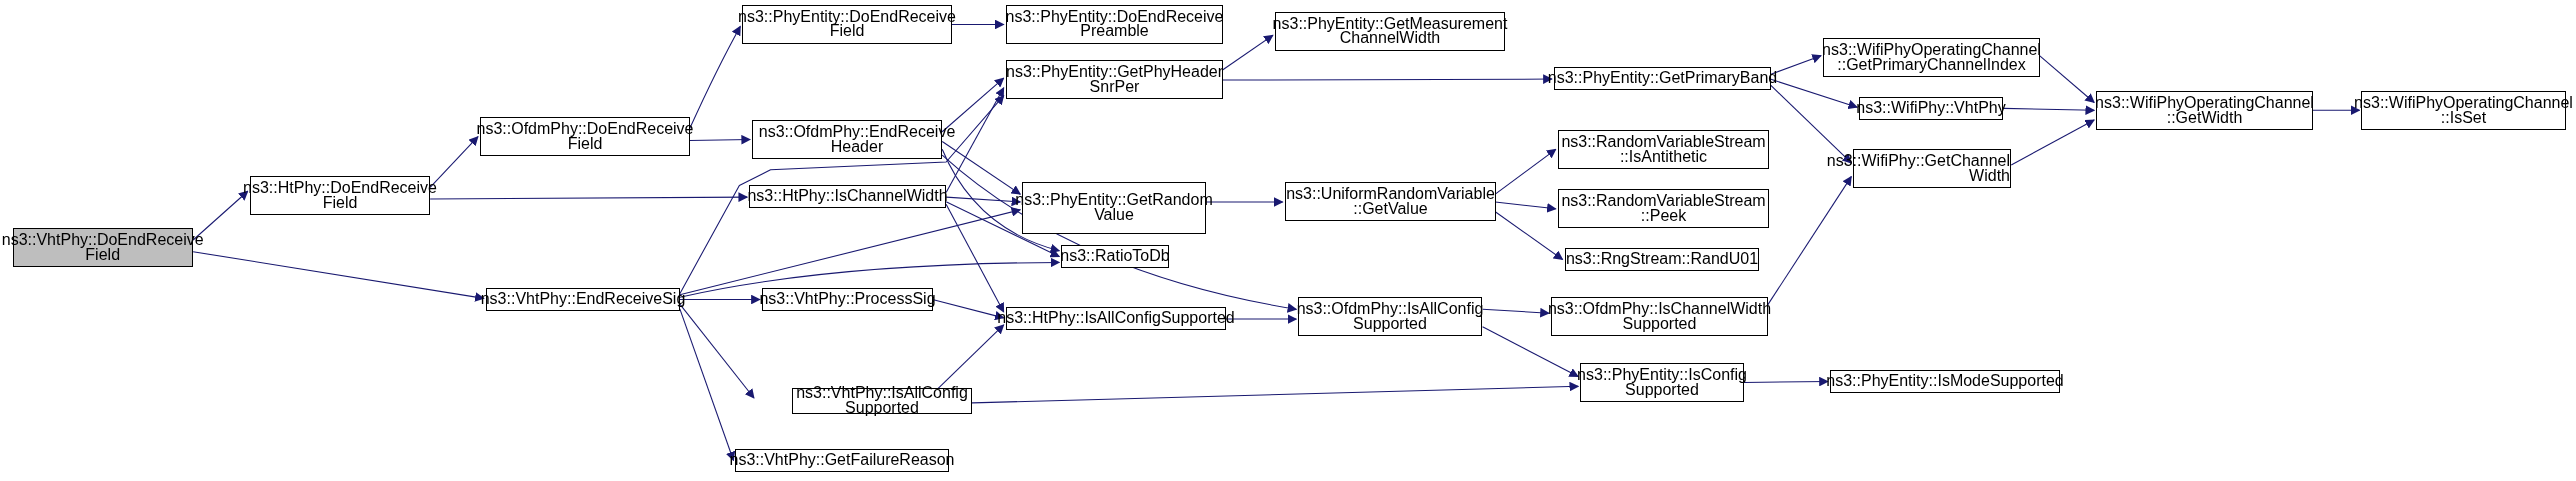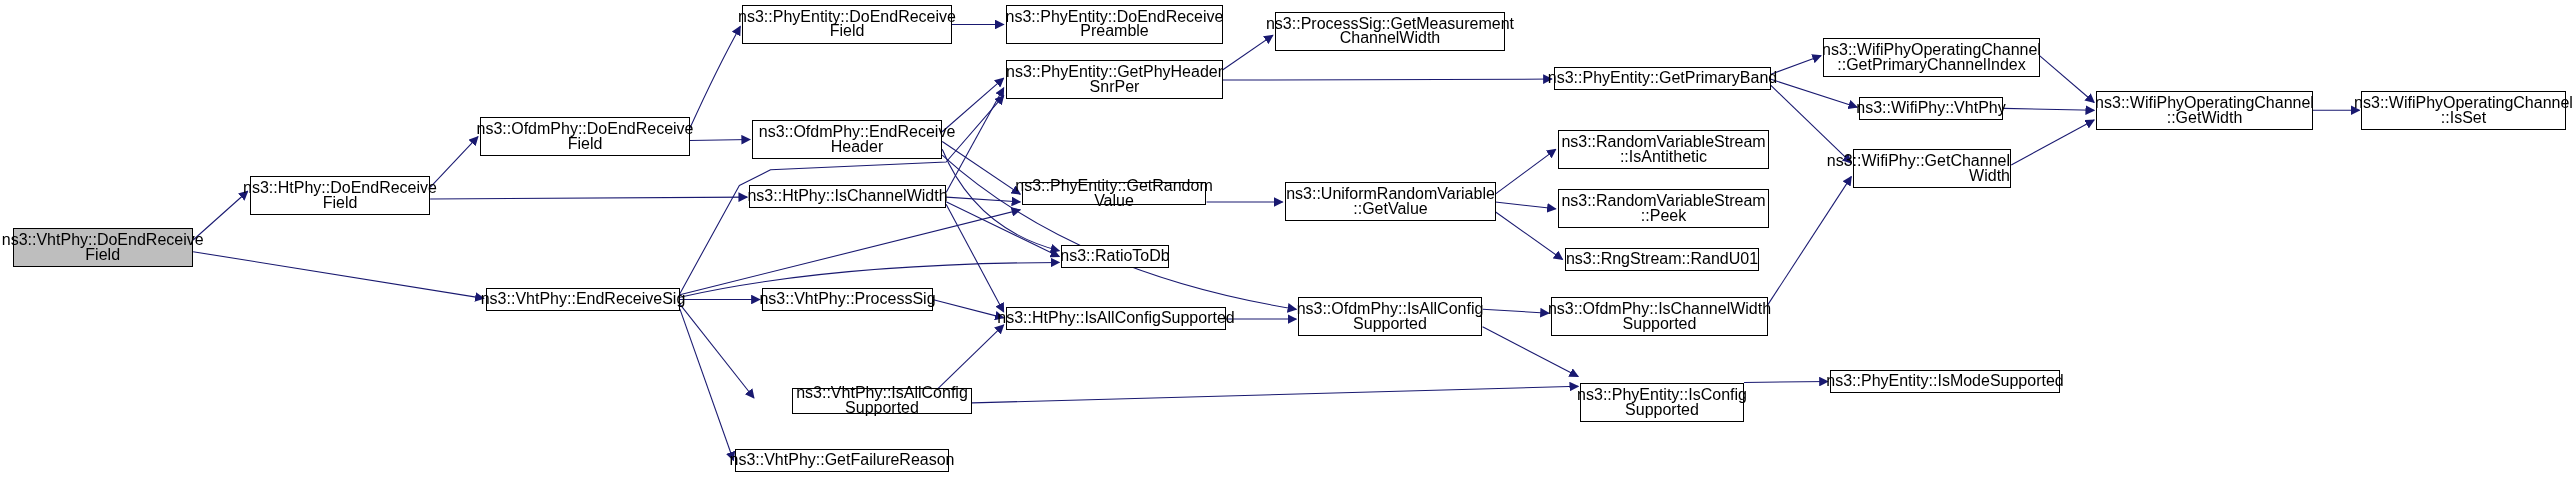--- a/index.html
+++ b/index.html
@@ -125,21 +125,21 @@
     </div>
     <div class="node" style="left: 1006px; top: 4.9px; width: 217px; height: 39px;">
       <div class="node-line">ns3::PhyEntity::DoEndReceive</div>
       <div class="node-line">Preamble</div>
     </div>
     <div class="node" style="left: 1006px; top: 60px; width: 217px; height: 39px;">
       <div class="node-line">ns3::PhyEntity::GetPhyHeader</div>
       <div class="node-line">SnrPer</div>
     </div>
     <div class="node" style="left: 1275px; top: 11.7px; width: 230px; height: 39px;">
-      <div class="node-line">ns3::ProcessSig::GetMeasurement</div>
+      <div class="node-line">ns3::PhyEntity::GetMeasurement</div>
       <div class="node-line">ChannelWidth</div>
     </div>
     <div class="node" style="left: 1554px; top: 67px; width: 217px; height: 23.4px;">
       <div class="node-line">ns3::PhyEntity::GetPrimaryBand</div>
     </div>
     <div class="node" style="left: 1823px; top: 38px; width: 217px; height: 39px;">
       <div class="node-line">ns3::WifiPhyOperatingChannel</div>
       <div class="node-line">::GetPrimaryChannelIndex</div>
     </div>
     <div class="node" style="left: 1859px; top: 97px; width: 144px; height: 23.4px;">
@@ -157,21 +157,21 @@
       <div class="node-line">ns3::WifiPhyOperatingChannel</div>
       <div class="node-line">::IsSet</div>
     </div>
     <div class="node" style="left: 752px; top: 120px; width: 190px; height: 39px; padding-left: 20px;">
       <div class="node-line">ns3::OfdmPhy::EndReceive</div>
       <div class="node-line">Header</div>
     </div>
     <div class="node" style="left: 749px; top: 185px; width: 197px; height: 23.4px;">
       <div class="node-line">ns3::HtPhy::IsChannelWidth</div>
     </div>
-    <div class="node" style="left: 1022px; top: 182px; width: 184px; height: 23px;">
+    <div class="node" style="left: 1022px; top: 182px; width: 184px; height: 52px;">
       <div class="node-line">ns3::PhyEntity::GetRandom</div>
       <div class="node-line">Value</div>
     </div>
     <div class="node" style="left: 1285px; top: 182px; width: 211px; height: 39px;">
       <div class="node-line">ns3::UniformRandomVariable</div>
       <div class="node-line">::GetValue</div>
     </div>
     <div class="node" style="left: 1558px; top: 130px; width: 211px; height: 39px;">
       <div class="node-line">ns3::RandomVariableStream</div>
       <div class="node-line">::IsAntithetic</div>
@@ -196,21 +196,21 @@
       <div class="node-line">ns3::HtPhy::IsAllConfigSupported</div>
     </div>
     <div class="node" style="left: 1298px; top: 297px; width: 184px; height: 39px;">
       <div class="node-line">ns3::OfdmPhy::IsAllConfig</div>
       <div class="node-line">Supported</div>
     </div>
     <div class="node" style="left: 1551px; top: 297px; width: 217px; height: 39px;">
       <div class="node-line">ns3::OfdmPhy::IsChannelWidth</div>
       <div class="node-line">Supported</div>
     </div>
-    <div class="node" style="left: 1580px; top: 363px; width: 164px; height: 39px; margin-top: 20px;">
+    <div class="node" style="left: 1580px; top: 363px; width: 164px; height: 39px;">
       <div class="node-line">ns3::PhyEntity::IsConfig</div>
       <div class="node-line">Supported</div>
     </div>
     <div class="node" style="left: 1830px; top: 370px; width: 230px; height: 23.4px;">
       <div class="node-line">ns3::PhyEntity::IsModeSupported</div>
     </div>
     <div class="node" style="left: 756px; top: 388px; width: 180px; height: 26px; margin-left: 36px;">
       <div class="node-line">ns3::VhtPhy::IsAllConfig</div>
       <div class="node-line">Supported</div>
     </div>

